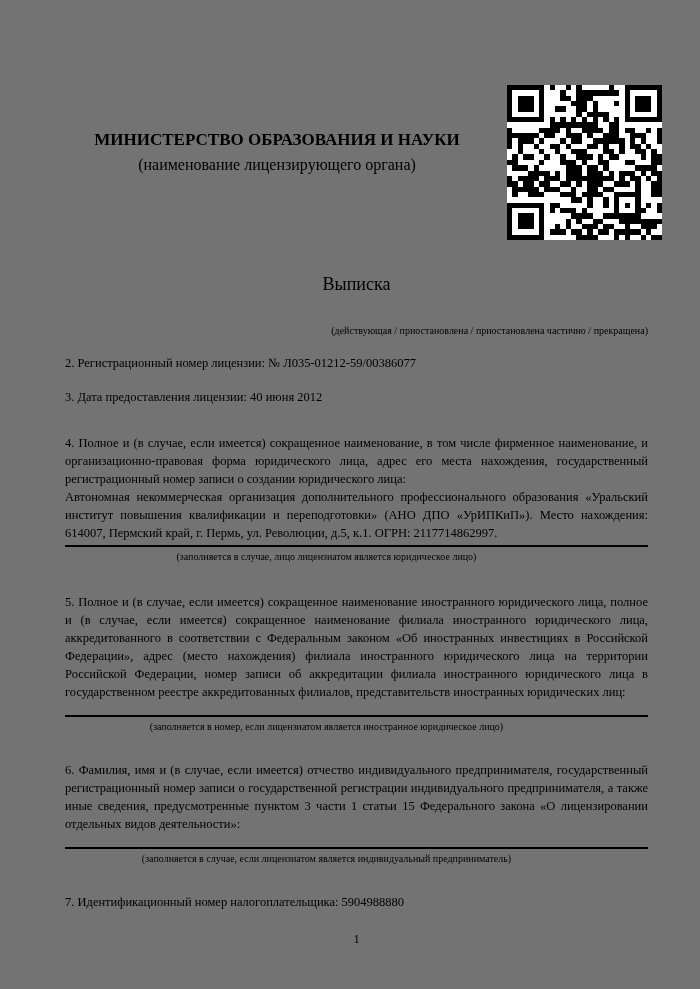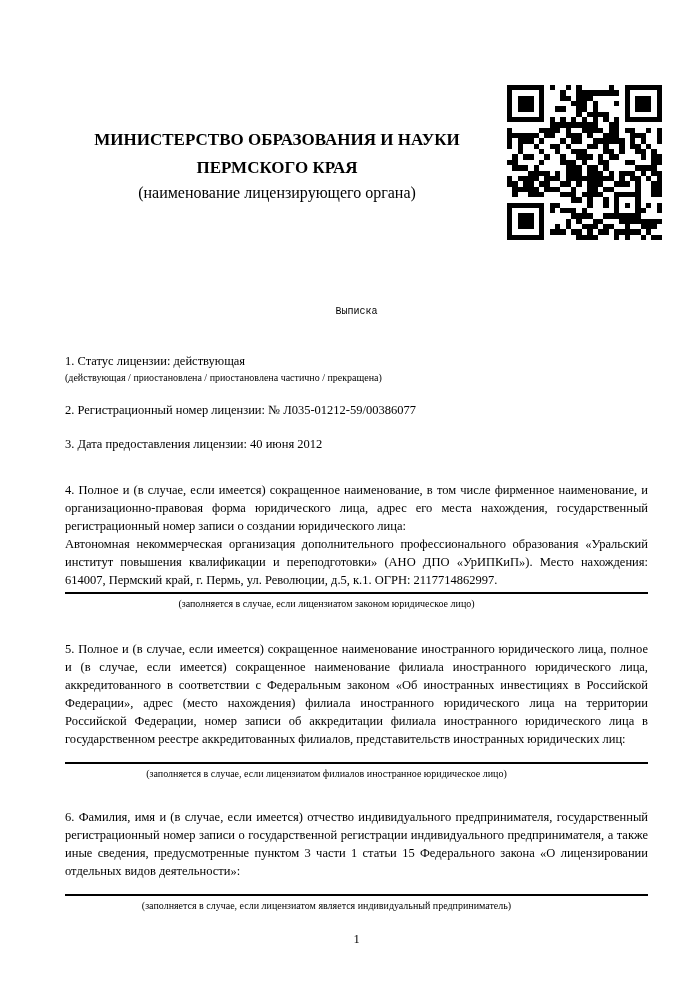--- a/index.html
+++ b/index.html
@@ -4,21 +4,21 @@
 <style>
   * { margin: 0; padding: 0; box-sizing: border-box; }
   html, body { background: #e8e8e8; }
   body { font-family: "Liberation Serif", "DejaVu Serif", serif; }
 
   .page {
     position: relative;
     width: 700px;
     height: 989px;
     margin: 0 auto;
-    background: #ffffff;
+    background: #737373;
     color: #000000;
     padding-left: 65px;
     padding-right: 52px;
     overflow: hidden;
   }
 
   
   .qr {
     position: absolute;
     top: 85px;
@@ -42,37 +42,36 @@
   .ministry-caption {
     font-size: 16px;
     line-height: 13px;
     margin-top: 4px;
   }
 
   
   .doc-title {
     margin-top: 104px;
     text-align: center;
-    font-size: 10px;
+    font-size: 18px;
     line-height: 18px;
-    font-family: Liberation Mono, monospace;
   }
 
   
   .items { margin-top: 31px; font-size: 12.5px; line-height: 18px; }
   .item { margin-top: 16px; }
   .item.mt-lg { margin-top: 28px; }
   .item.mt-sm { margin-top: 30px; }
   .para { text-align: justify; }
   .single-line { text-align: left; }
 
   .inline-caption {
     font-size: 10px;
     line-height: 14px;
-    text-align: left;
+    text-align: right;
     margin-top: 1px;
   }
 
   .fill-line {
     border-bottom: 2px solid #000000;
     height: 0;
     margin-top: 3px;
   }
   .fill-line.gap { margin-top: 14px; }
 
@@ -543,67 +542,68 @@
           <rect x="25" y="28" width="1" height="1"></rect>
           <rect x="27" y="28" width="1" height="1"></rect>
           <rect x="28" y="28" width="1" height="1"></rect>
         </g>
       </svg>
   </div>
 
   <div class="ministry-block">
     <div class="ministry-name">
       <div>МИНИСТЕРСТВО ОБРАЗОВАНИЯ И НАУКИ</div>
-      <div>ПЕРМСКОГО КРАЯ</div>
     </div>
     <div class="ministry-caption">(наименование лицензирующего органа)</div>
   </div>
 
   <div class="doc-title">
     <div>Выписка</div>
   </div>
 
   <div class="items">
 
     <div class="item">
-      <div class="single-line">1. Статус лицензии: действующая</div>
       <div class="inline-caption">(действующая / приостановлена / приостановлена частично / прекращена)</div>
     </div>
 
     <div class="item">
       <div class="single-line">2. Регистрационный номер лицензии: № Л035-01212-59/00386077</div>
     </div>
 
     <div class="item">
       <div class="single-line">3. Дата предоставления лицензии: 40 июня 2012</div>
     </div>
 
     <div class="item mt-lg">
       <div class="para">4. Полное и (в случае, если имеется) сокращенное наименование, в том числе фирменное наименование, и организационно-правовая форма юридического лица, адрес его места нахождения, государственный регистрационный номер записи о создании юридического лица:</div>
       <div class="para">Автономная некоммерческая организация дополнительного профессионального образования «Уральский институт повышения квалификации и переподготовки» (АНО ДПО «УрИПКиП»). Место нахождения: 614007, Пермский край, г. Пермь, ул. Революции, д.5, к.1. ОГРН: 2117714862997.</div>
       <div class="fill-line"></div>
       <div class="rule-caption-wrap">
-        <div class="rule-caption">(заполняется в случае, если лицензиатом законом юридическое лицо)</div>
+        <div class="rule-caption">(заполняется в случае, лицо лицензиатом является юридическое лицо)</div>
       </div>
     </div>
 
     <div class="item mt-sm">
       <div class="para">5. Полное и (в случае, если имеется) сокращенное наименование иностранного юридического лица, полное и (в случае, если имеется) сокращенное наименование филиала иностранного юридического лица, аккредитованного в соответствии с Федеральным законом «Об иностранных инвестициях в Российской Федерации», адрес (место нахождения) филиала иностранного юридического лица на территории Российской Федерации, номер записи об аккредитации филиала иностранного юридического лица в государственном реестре аккредитованных филиалов, представительств иностранных юридических лиц:</div>
       <div class="fill-line gap"></div>
       <div class="rule-caption-wrap">
-        <div class="rule-caption">(заполняется в случае, если лицензиатом филиалов иностранное юридическое лицо)</div>
+        <div class="rule-caption">(заполняется в номер, если лицензиатом является иностранное юридическое лицо)</div>
       </div>
     </div>
 
     <div class="item mt-lg">
       <div class="para">6. Фамилия, имя и (в случае, если имеется) отчество индивидуального предпринимателя, государственный регистрационный номер записи о государственной регистрации индивидуального предпринимателя, а также иные сведения, предусмотренные пунктом 3 части 1 статьи 15 Федерального закона «О лицензировании отдельных видов деятельности»:</div>
       <div class="fill-line gap"></div>
       <div class="rule-caption-wrap">
         <div class="rule-caption">(заполняется в случае, если лицензиатом является индивидуальный предприниматель)</div>
       </div>
     </div>
 
+    <div class="item mt-lg">
+      <div class="single-line">7. Идентификационный номер налогоплательщика: 5904988880</div>
+    </div>
 
   </div>
 
   <div class="page-number">1</div>
 
 </div>
 
 </body></html>

